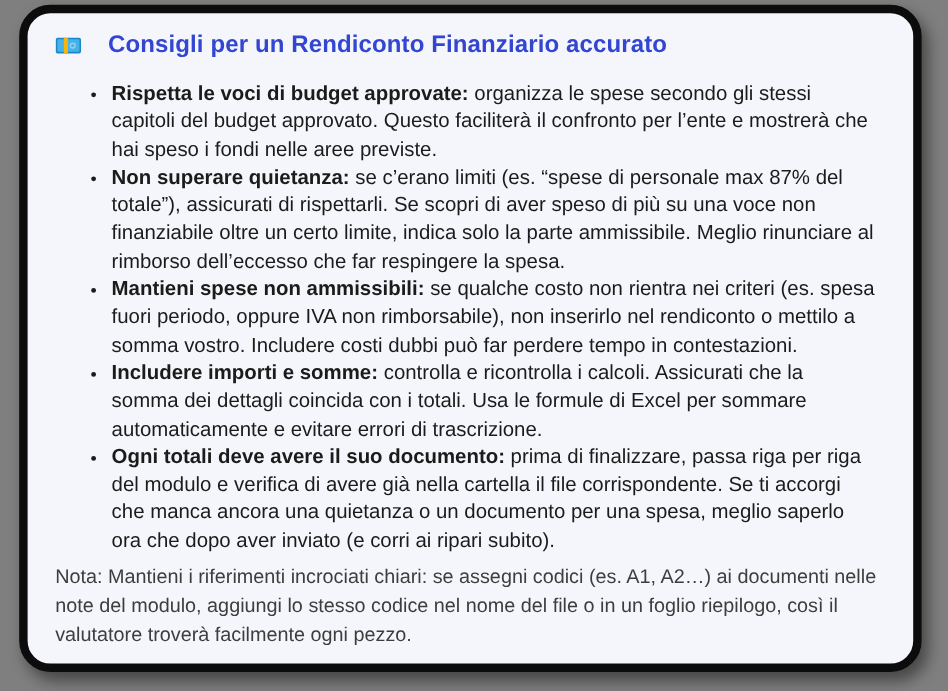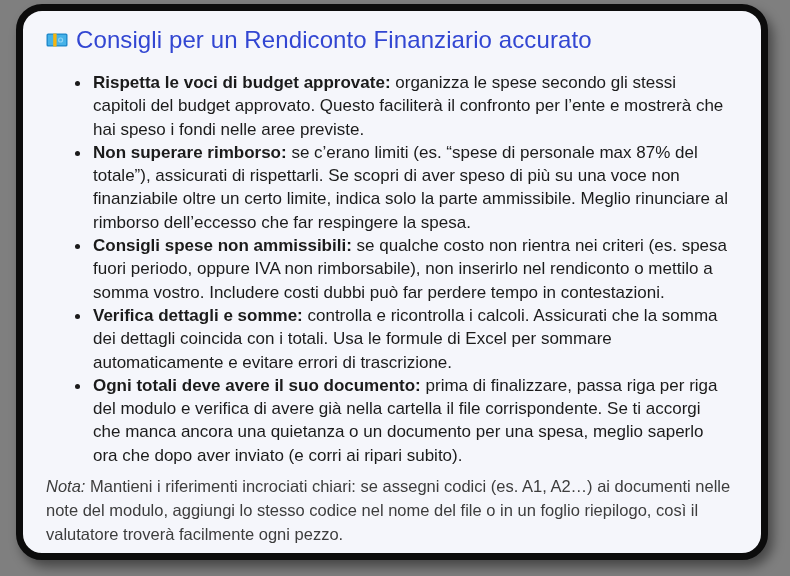--- a/index.html
+++ b/index.html
@@ -14,27 +14,27 @@
     left: 16px; top: 4px;
     width: 752px; height: 556px;
     background: #f5f6fb;
     border: 7px solid #0c0c0c;
     border-radius: 26px;
     box-shadow: 5px 7px 12px rgba(0,0,0,0.45);
     padding: 15px 26px 14px 23px;
     overflow: hidden;
   }
   .card-title {
-    font-size: 24px;
-    font-weight: 400;
+    font-size: 20px;
+    font-weight: 700;
     color: #3246d2;
     letter-spacing: 0.1px;
     display: flex;
     align-items: center;
-    gap: 8px;
+    gap: 22px;
     margin-bottom: 17px;
   }
   .title-icon { display: inline-flex; width: 22px; height: 18px; flex: 0 0 auto; }
   .title-icon svg { width: 22px; height: 18px; }
   .tips-list {
     list-style: disc;
     padding-left: 45px;
     color: #1b1b1b;
     font-size: 17px;
     line-height: 23.3px;
@@ -43,21 +43,21 @@
   .tips-list li { margin: 0; padding-left: 2px; }
   .tips-list li::marker { color: #1b1b1b; font-size: 15px; }
   .lead { font-weight: 700; }
   .note {
     margin-top: 7px;
     color: #3d3d3d;
     font-size: 16.5px;
     line-height: 24px;
     padding-right: 4px;
   }
-  .note .note-label { font-style: italic; }
+  .note .note-label { }
 </style>
 </head>
 <body>
 
 <div class="card">
   <h2 class="card-title">
     <span class="title-icon">
       <svg viewBox="0 0 22 18" xmlns="http://www.w3.org/2000/svg">
         <rect x="0.5" y="2.5" width="21" height="13" rx="1.6" fill="#1c86c9"></rect>
         <rect x="1.8" y="3.8" width="18.4" height="10.4" rx="0.8" fill="#45b2e8"></rect>
@@ -68,29 +68,29 @@
     </span>
     <span>Consigli per un Rendiconto Finanziario accurato</span>
   </h2>
 
   <ul class="tips-list">
     <li>
       <span class="lead">Rispetta le voci di budget approvate:</span>
       <span>organizza le spese secondo gli stessi capitoli del budget approvato. Questo faciliterà il confronto per l’ente e mostrerà che hai speso i fondi nelle aree previste.</span>
     </li>
     <li>
-      <span class="lead">Non superare rimborso:</span>
+      <span class="lead">Non superare quietanza:</span>
       <span>se c’erano limiti (es. “spese di personale max 87% del totale”), assicurati di rispettarli. Se scopri di aver speso di più su una voce non finanziabile oltre un certo limite, indica solo la parte ammissibile. Meglio rinunciare al rimborso dell’eccesso che far respingere la spesa.</span>
     </li>
     <li>
-      <span class="lead">Consigli spese non ammissibili:</span>
+      <span class="lead">Mantieni spese non ammissibili:</span>
       <span>se qualche costo non rientra nei criteri (es. spesa fuori periodo, oppure IVA non rimborsabile), non inserirlo nel rendiconto o mettilo a somma vostro. Includere costi dubbi può far perdere tempo in contestazioni.</span>
     </li>
     <li>
-      <span class="lead">Verifica dettagli e somme:</span>
+      <span class="lead">Includere importi e somme:</span>
       <span>controlla e ricontrolla i calcoli. Assicurati che la somma dei dettagli coincida con i totali. Usa le formule di Excel per sommare automaticamente e evitare errori di trascrizione.</span>
     </li>
     <li>
       <span class="lead">Ogni totali deve avere il suo documento:</span>
       <span>prima di finalizzare, passa riga per riga del modulo e verifica di avere già nella cartella il file corrispondente. Se ti accorgi che manca ancora una quietanza o un documento per una spesa, meglio saperlo ora che dopo aver inviato (e corri ai ripari subito).</span>
     </li>
   </ul>
 
   <p class="note">
     <span class="note-label">Nota:</span>

